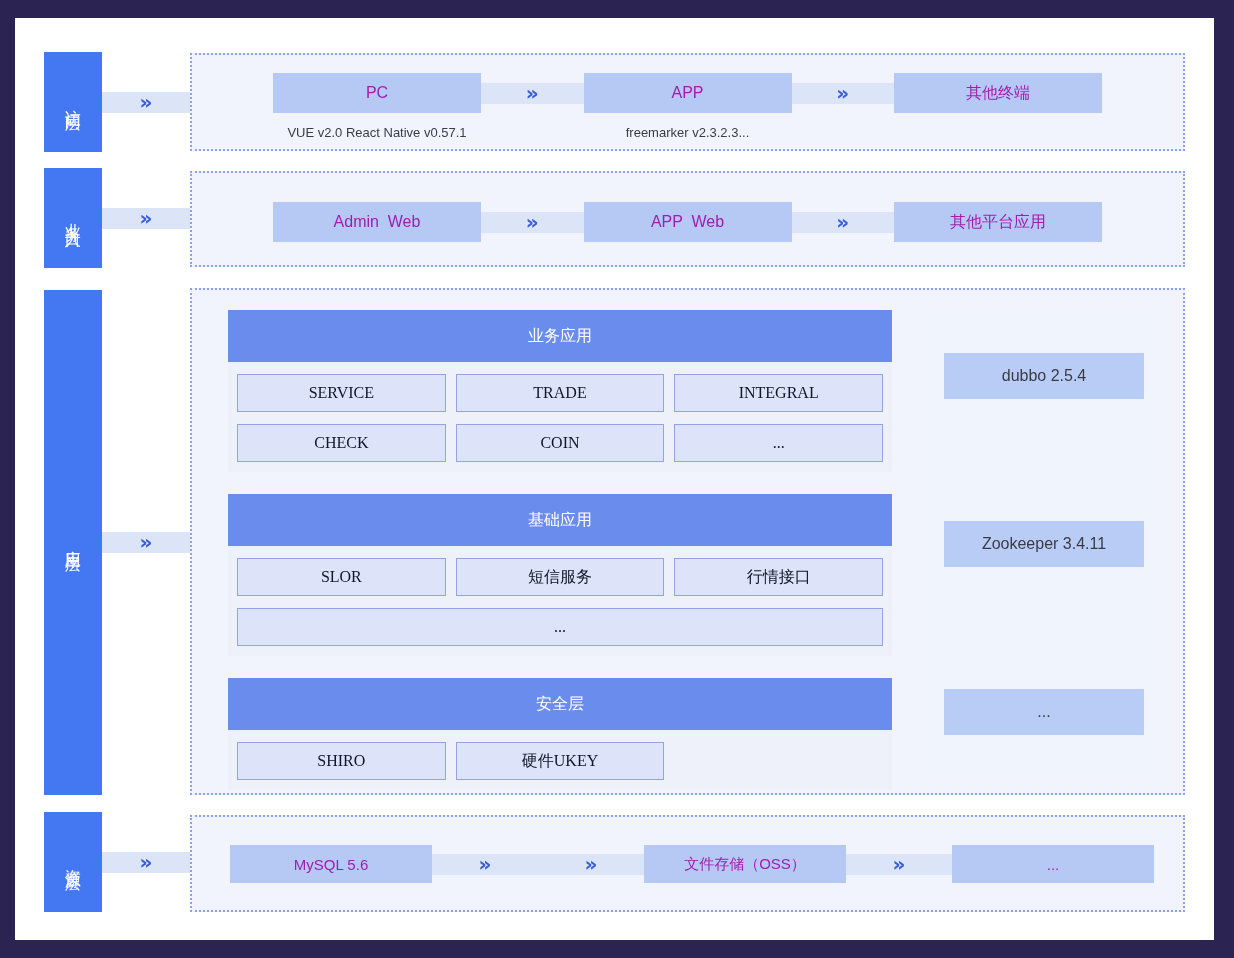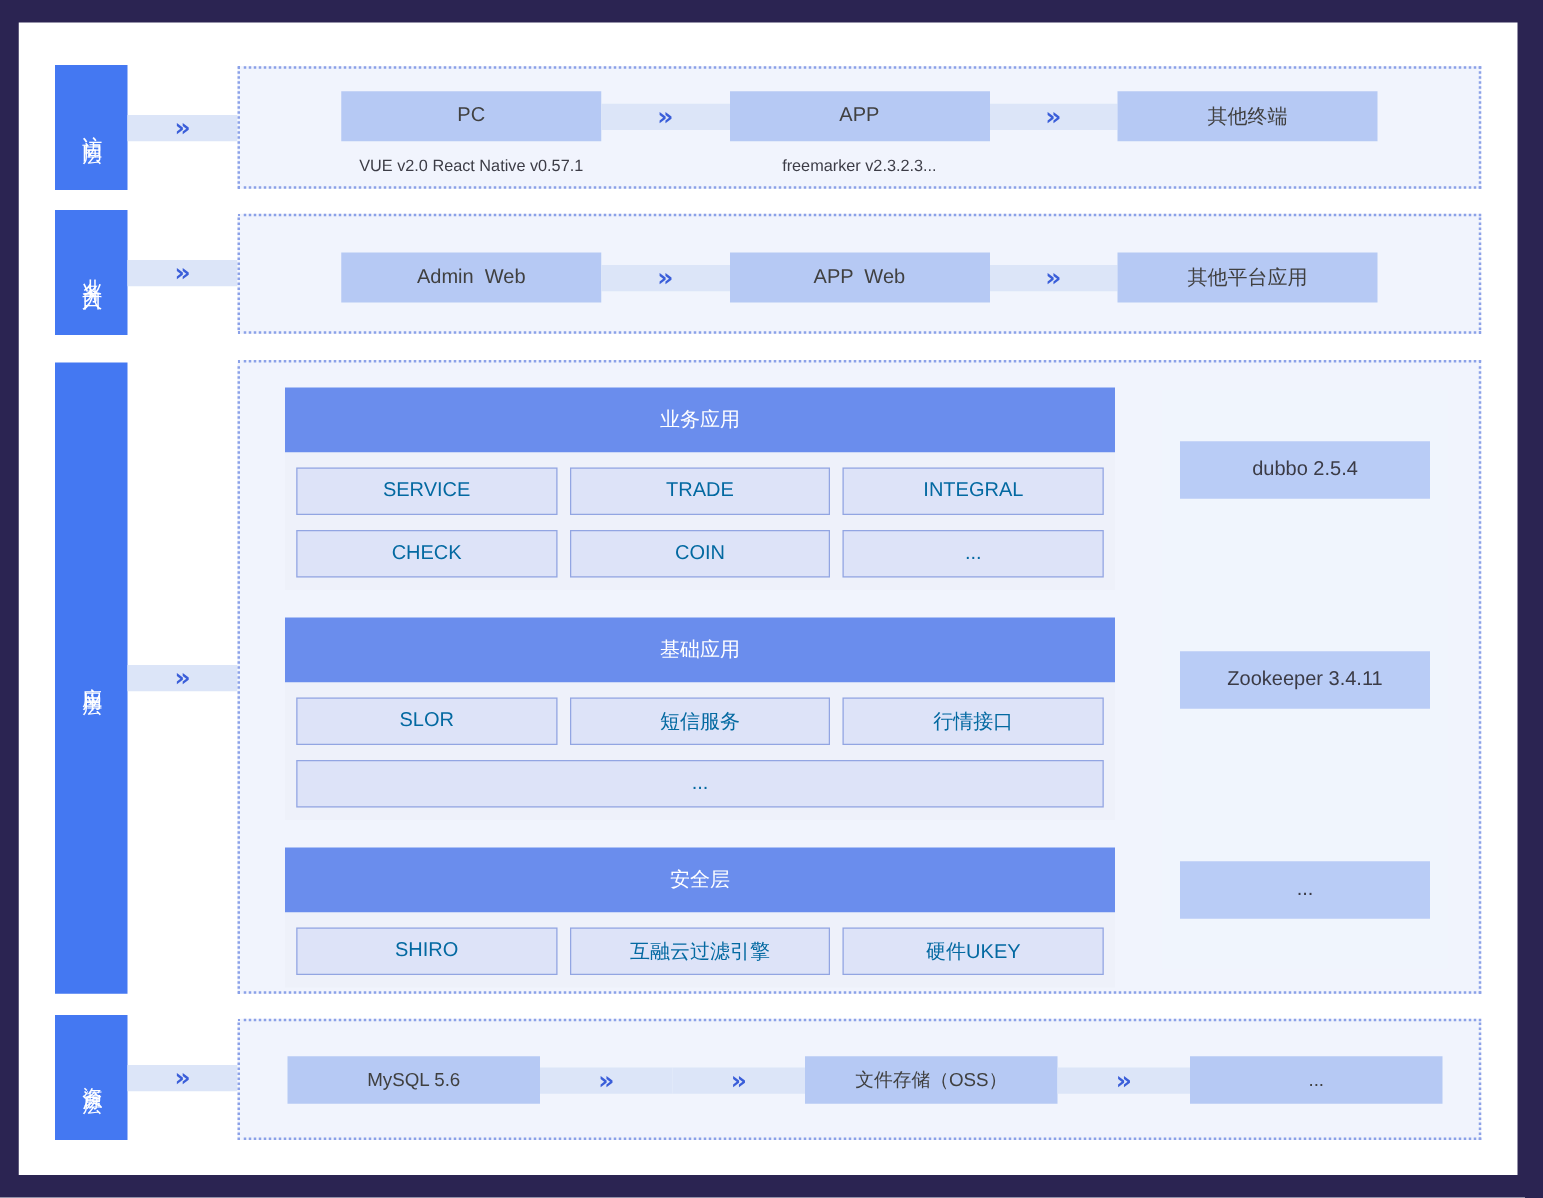--- a/index.html
+++ b/index.html
@@ -37,21 +37,21 @@
 
   
   .panel {
     position:absolute; left:175px; width:995px; box-sizing:border-box;
     border:2px dotted #8ba1e8; background:#f1f4fd;
   }
   .panel-row { display:flex; align-items:flex-start; }
 
   .node-col { width:208px; }
   .node {
-    height:40px; background:#b6c9f4; color:#404040; font-size:16px;
+    height:40px; background:#b6c9f4; color:#a21caf; font-size:16px;
     display:flex; align-items:center; justify-content:center; white-space:pre;
   }
   .caption {
     margin-top:12px; text-align:center; font-size:13px; color:#3c3c46;
     white-space:nowrap;
   }
   .hconn {
     flex:1; height:21px; margin-top:10px; background:#dce5f8;
     display:flex; align-items:center; justify-content:center;
   }
@@ -80,22 +80,22 @@
   .group:last-child { margin-bottom:0; }
   .group-header {
     height:52px; background:#6a8ded; color:#ffffff; font-size:16px;
     display:flex; align-items:center; justify-content:center;
   }
   .group-body { background:#eef1fa; padding:12px 9px 10px; }
   .group-grid { display:grid; grid-template-columns:1fr 1fr 1fr; gap:12px 10px; }
   .cell {
     height:38px; box-sizing:border-box;
     border:1px solid #92a5e2; background:#dde3f8;
-    color:#0369a1; font-size:16px;
-    display:flex; align-items:center; justify-content:center;
+    color:#0f172a; font-size:16px;
+    display:flex; align-items:center; justify-content:center;font-family:Liberation Serif, serif;
   }
   .wide-cell { margin-top:12px; }
 
   .mw-col {
     position:absolute; left:738px; top:22px; width:228px; height:463px;
     background:#f0f5fd; box-sizing:border-box; padding:41px 14px 40px;
     display:flex; flex-direction:column; justify-content:space-between;
   }
   .mw-box {
     height:46px; background:#b9ccf6; color:#3b3b46; font-size:16px;
@@ -185,21 +185,20 @@
           </div>
           <div class="cell wide-cell">...</div>
         </div>
       </div>
 
       <div class="group">
         <div class="group-header">安全层</div>
         <div class="group-body">
           <div class="group-grid">
             <div class="cell">SHIRO</div>
-            <div class="cell">互融云过滤引擎</div>
             <div class="cell">硬件UKEY</div>
           </div>
         </div>
       </div>
 
     </div>
 
     <div class="mw-col">
       <div class="mw-box">dubbo 2.5.4</div>
       <div class="mw-box">Zookeeper 3.4.11</div>

